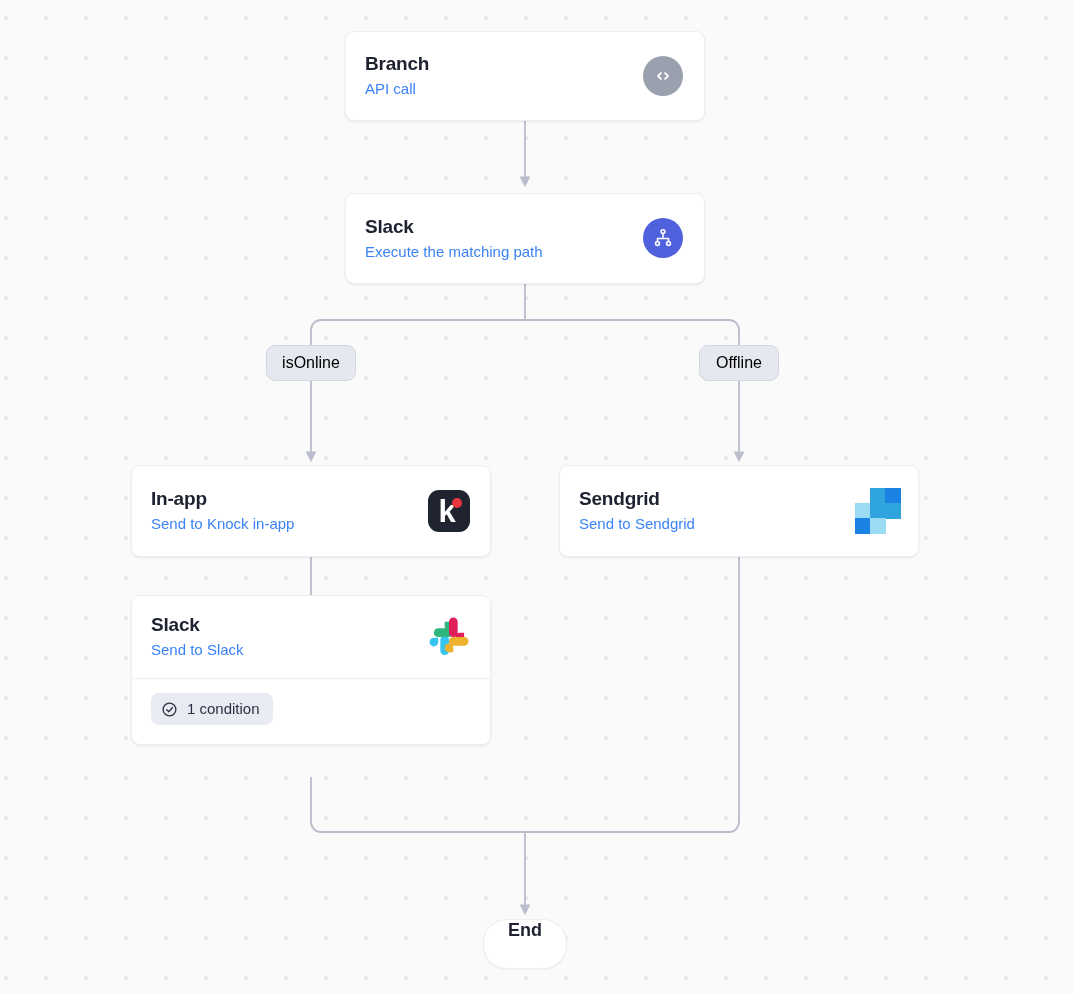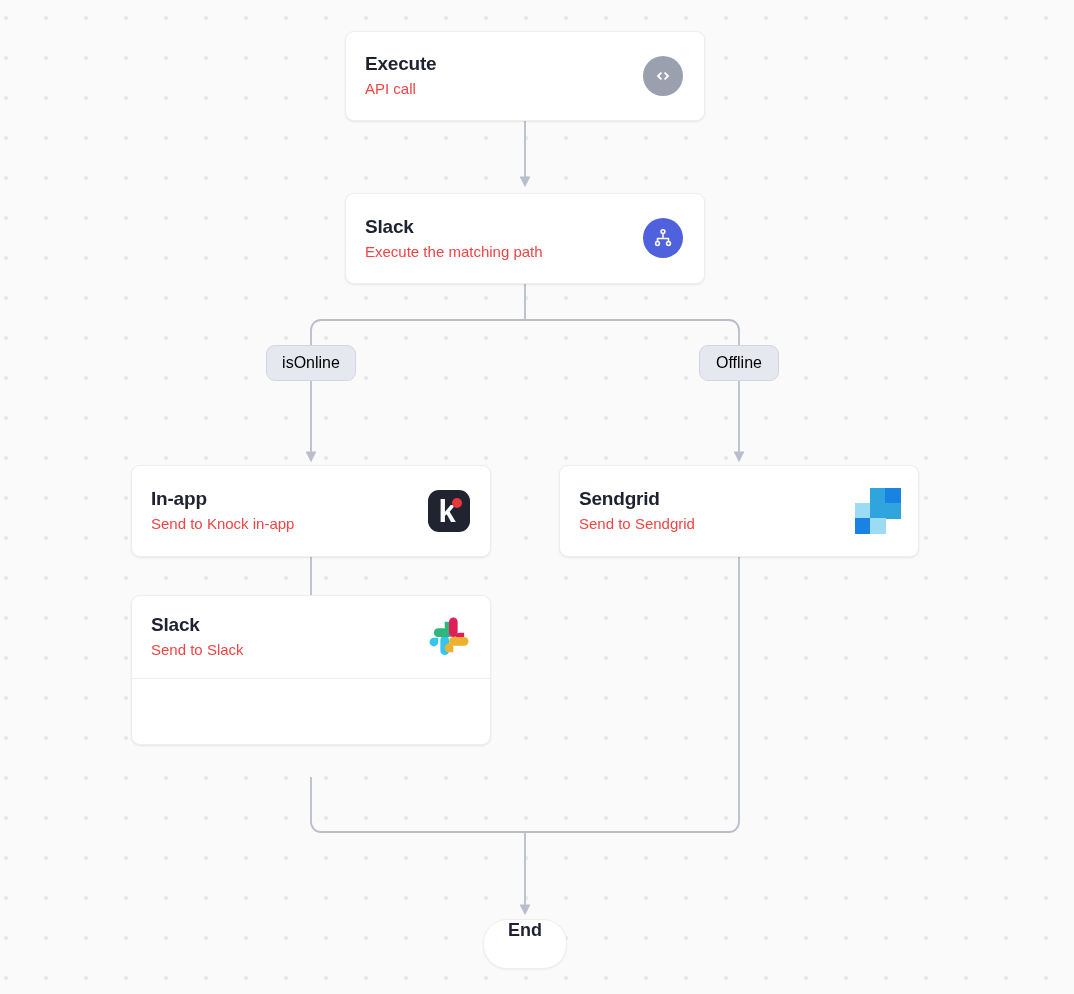--- a/index.html
+++ b/index.html
@@ -51,21 +51,21 @@
   .node-title {
     font-size: 19px;
     font-weight: 600;
     color: #1d2130;
     letter-spacing: -0.2px;
     line-height: 24px;
   }
   .node-sub {
     font-size: 15px;
     font-weight: 400;
-    color: #ef4444;
+    color: #3b82f6;
     line-height: 20px;
   }
 
   .node-icon {
     flex: 0 0 auto;
     width: 44px;
     height: 44px;
     display: flex;
     align-items: center;
     justify-content: center;
@@ -208,21 +208,21 @@
 
       <path d="M 739 557 L 739 822 A 10 10 0 0 1 729 832 L 525 832"></path>
 
       <path d="M 525 832 L 525 912" marker-end="url(#arrow)"></path>
     </g>
   </svg>
 
   <div class="node" style="left:345px; top:31px; width:360px; height:90px;">
     <div class="node-main" style="height:100%;">
       <div class="node-text">
-        <span class="node-title">Execute</span>
+        <span class="node-title">Branch</span>
         <span class="node-sub">API call</span>
       </div>
       <div class="node-icon">
         <div class="icon-code">
           <svg width="20" height="20" viewBox="0 0 24 24" fill="none" stroke="#ffffff" stroke-width="2.2" stroke-linecap="round" stroke-linejoin="round">
             <polyline points="9.5,8.5 6,12 9.5,15.5"></polyline>
             <polyline points="14.5,8.5 18,12 14.5,15.5"></polyline>
           </svg>
         </div>
       </div>
@@ -310,19 +310,28 @@
             <path fill="#e01e5a" d="M91 49a12 12 0 1 1 12 12H91V49z" transform="rotate(180 97 55)"></path>
             <path fill="#e01e5a" d="M85 49a12 12 0 0 1-24 0V19a12 12 0 1 1 24 0v30z" transform="rotate(180 73 34)"></path>
 
             <path fill="#ecb22e" d="M73 91a12 12 0 1 1-12 12V91h12z" transform="rotate(180 67 97)"></path>
             <path fill="#ecb22e" d="M73 85a12 12 0 0 1 0-24h30a12 12 0 1 1 0 24H73z" transform="rotate(180 88 73)"></path>
           </svg>
         </div>
       </div>
     </div>
     <div class="node-divider"></div>
+    <div class="condition-row">
+      <span class="condition-pill">
+        <svg width="17" height="17" viewBox="0 0 24 24" fill="none" stroke="#2b3044" stroke-width="1.8" stroke-linecap="round" stroke-linejoin="round">
+          <circle cx="12" cy="12" r="9"></circle>
+          <polyline points="8,12.3 11,15.2 16.2,9.2"></polyline>
+        </svg>
+        <span>1 condition</span>
+      </span>
+    </div>
   </div>
 
   <div class="end-node" style="left:483px; top:919px; width:84px; height:50px;">
     <span>End</span>
   </div>
 
 </div>
 
 </body></html>

